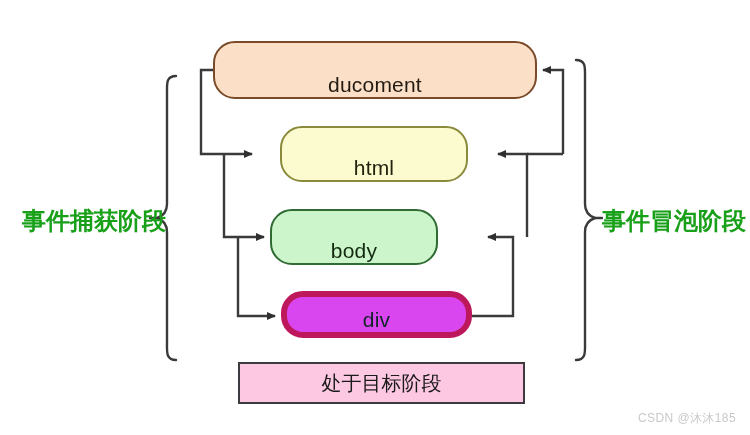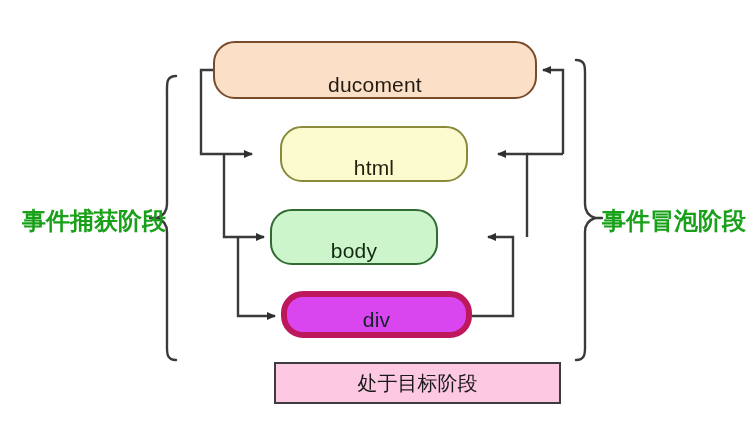--- a/index.html
+++ b/index.html
@@ -29,21 +29,20 @@
 
   .target-box{
     position:absolute;
     box-sizing:border-box;
     display:flex;align-items:center;justify-content:center;
     border:2px solid #3d3a40;
     background:#fcc8e2;
     color:#1a1a1a;
     font-size:20px;
     z-index:3;
-    margin-left:36px;
   }
 
   .phase-label{
     position:absolute;
     color:#19a019;
     font-size:24px;
     font-weight:bold;
     white-space:nowrap;
     z-index:4;
   }
@@ -113,14 +112,15 @@
   </div>
 
   <div class="target-box" style="left:238px;top:362px;width:287px;height:42px;">
     <span>处于目标阶段</span>
   </div>
 
   <div class="phase-label left">事件捕获阶段</div>
 
   <div class="phase-label right">事件冒泡阶段</div>
 
+  <div class="watermark">CSDN @沐沐185</div>
 
 </div>
 
 </body></html>

